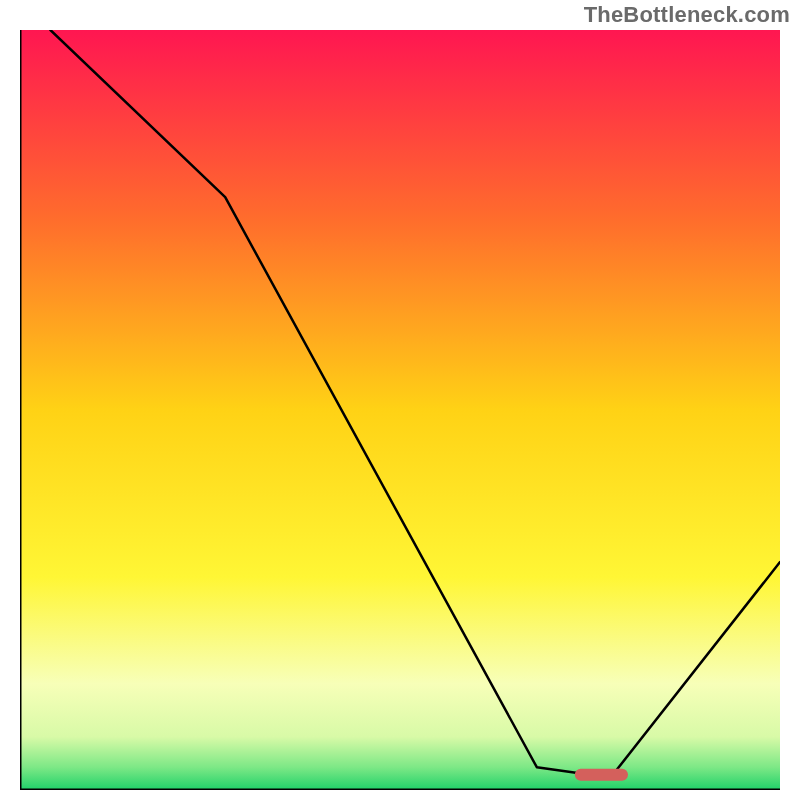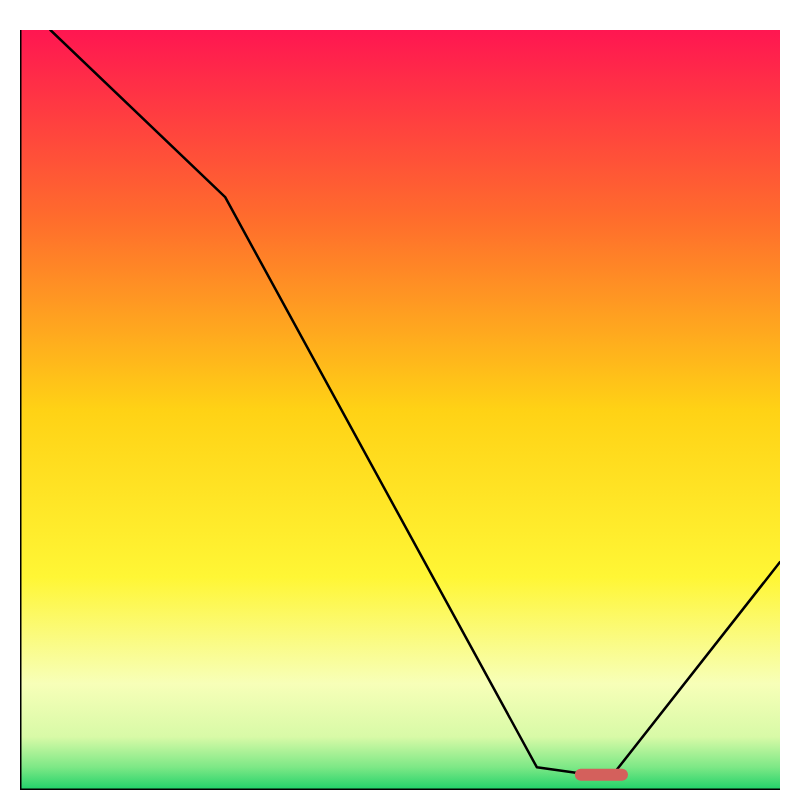--- a/index.html
+++ b/index.html
@@ -47,20 +47,21 @@
   }
   .marker {
     fill: #d4605c;
     stroke: none;
   }
 </style>
 </head>
 <body>
 
 <div class="stage">
+  <div class="watermark">TheBottleneck.com</div>
 
   <svg class="plot" viewBox="0 0 760 760" preserveAspectRatio="none">
     <defs>
       <linearGradient id="bg-grad" x1="0" y1="0" x2="0" y2="1">
           <stop offset="0%" stop-color="#ff1651"></stop>
           <stop offset="25%" stop-color="#ff6d2c"></stop>
           <stop offset="50%" stop-color="#ffd215"></stop>
           <stop offset="72%" stop-color="#fff635"></stop>
           <stop offset="86%" stop-color="#f7ffb8"></stop>
           <stop offset="93%" stop-color="#d8faa7"></stop>

